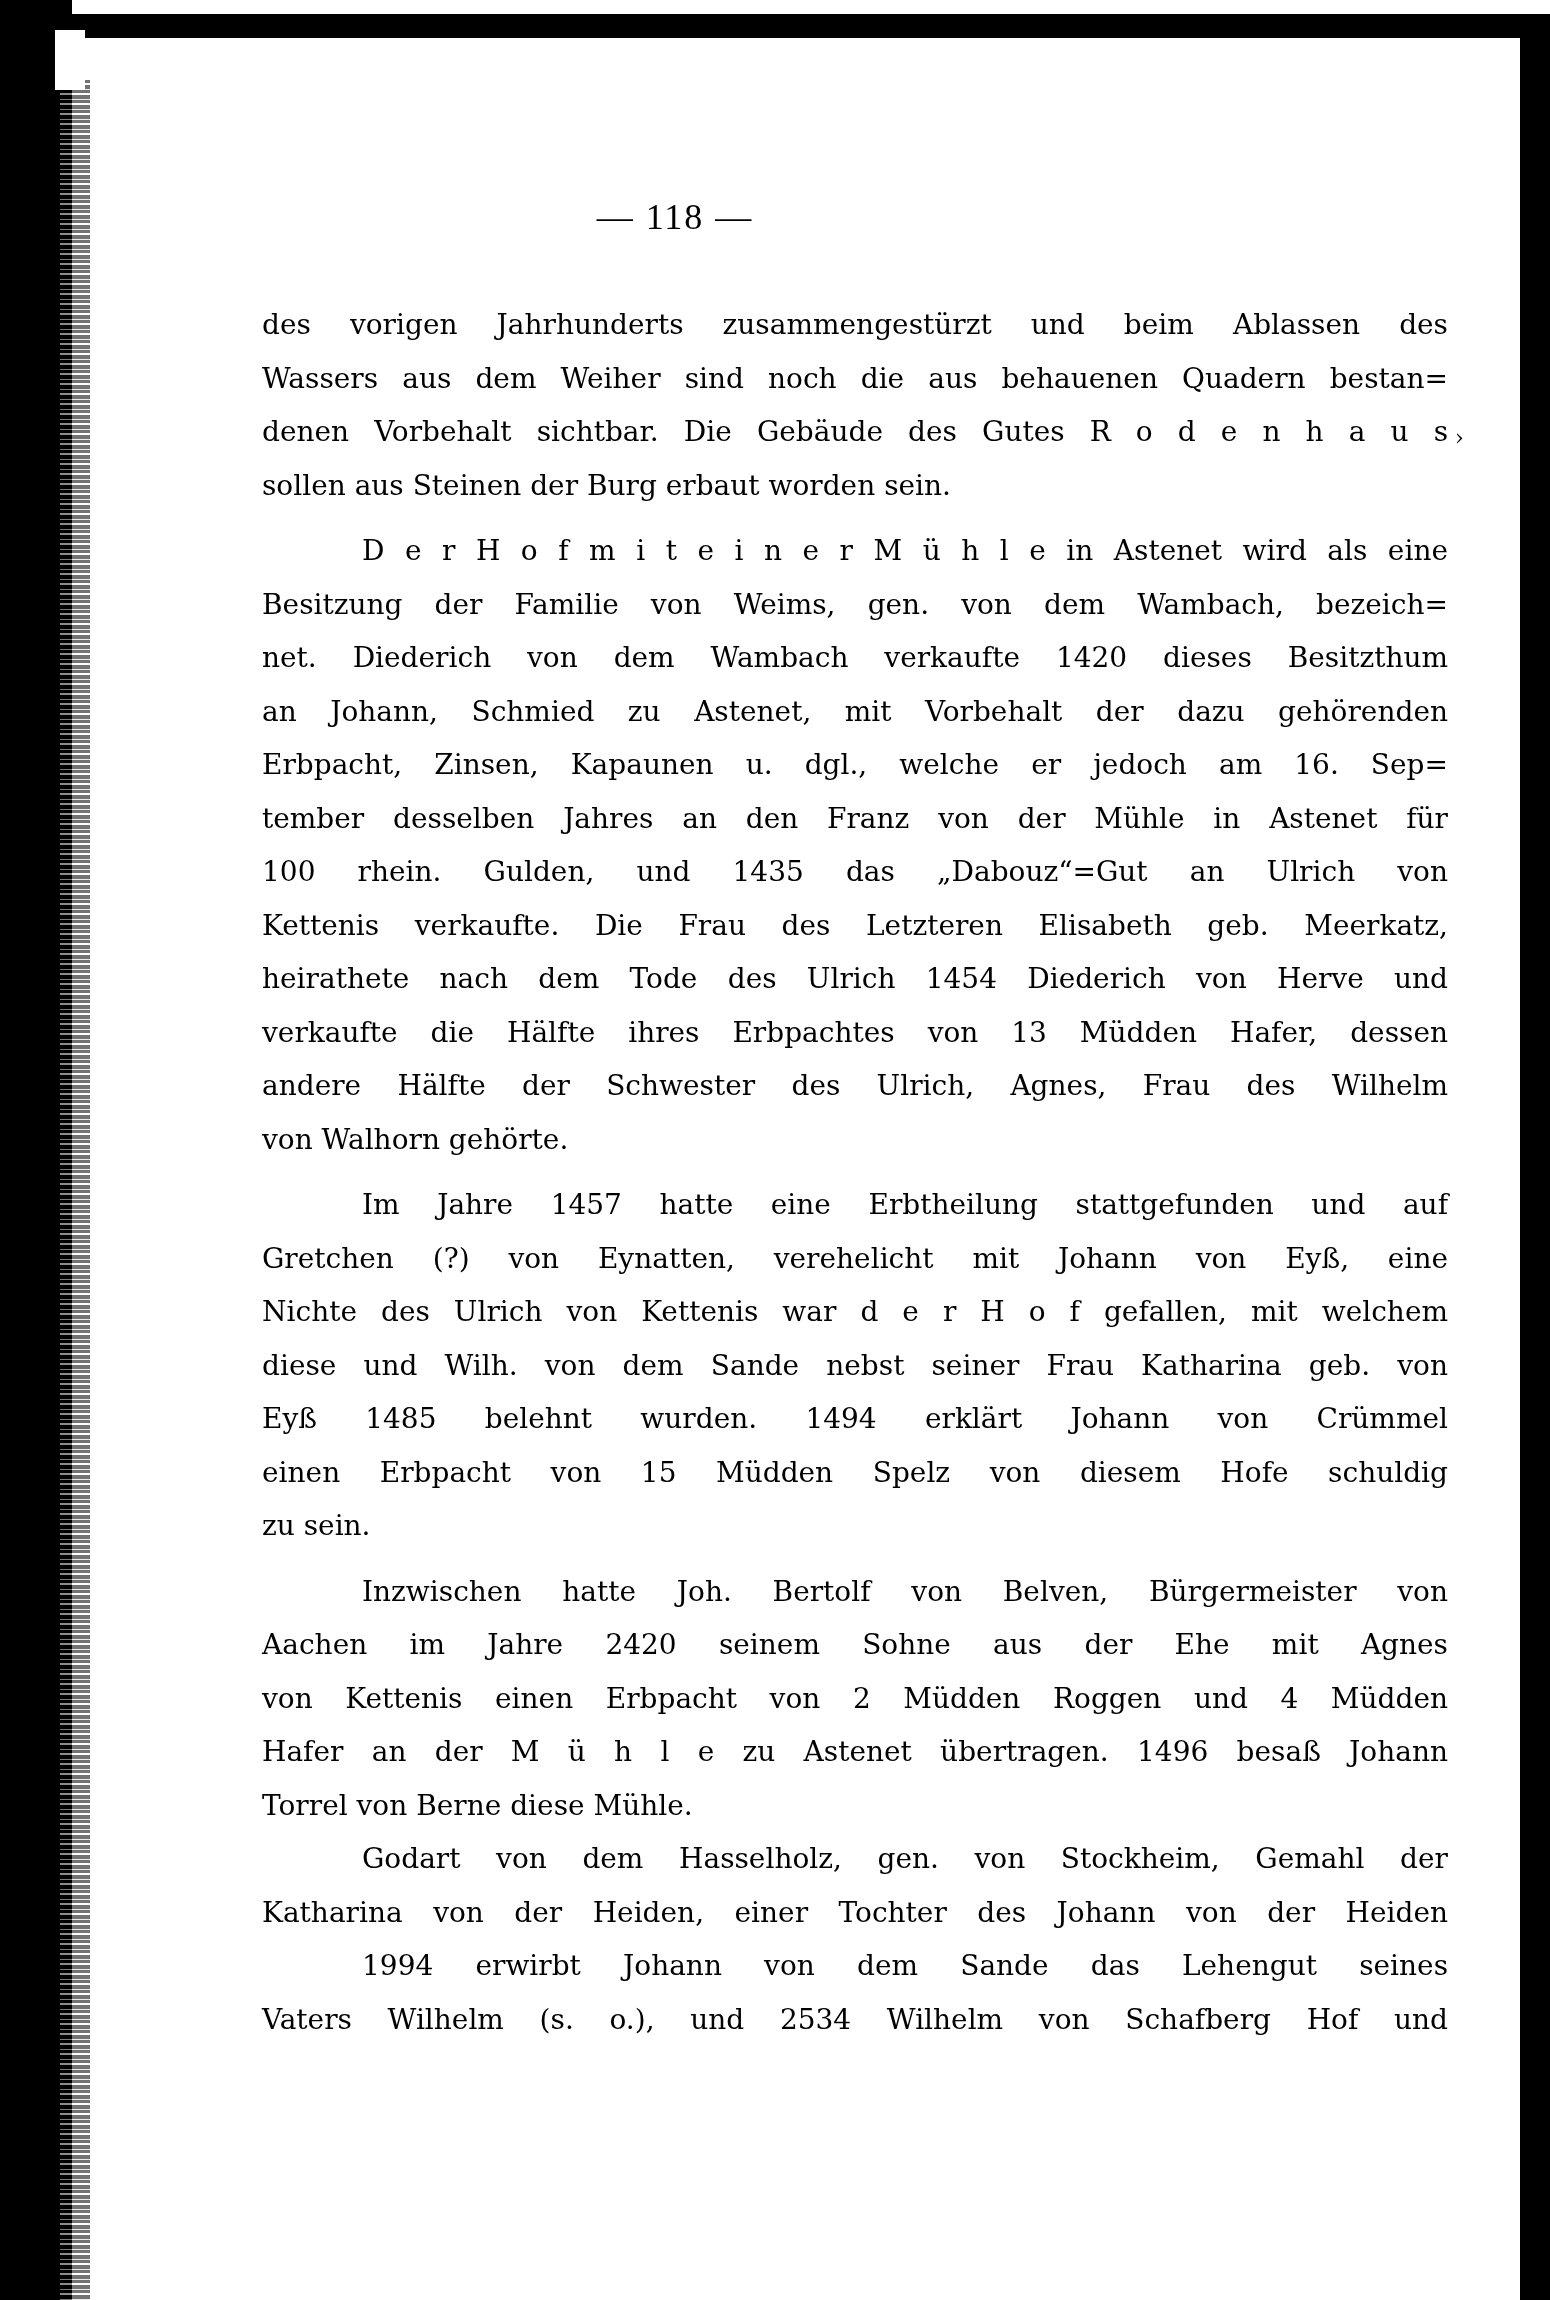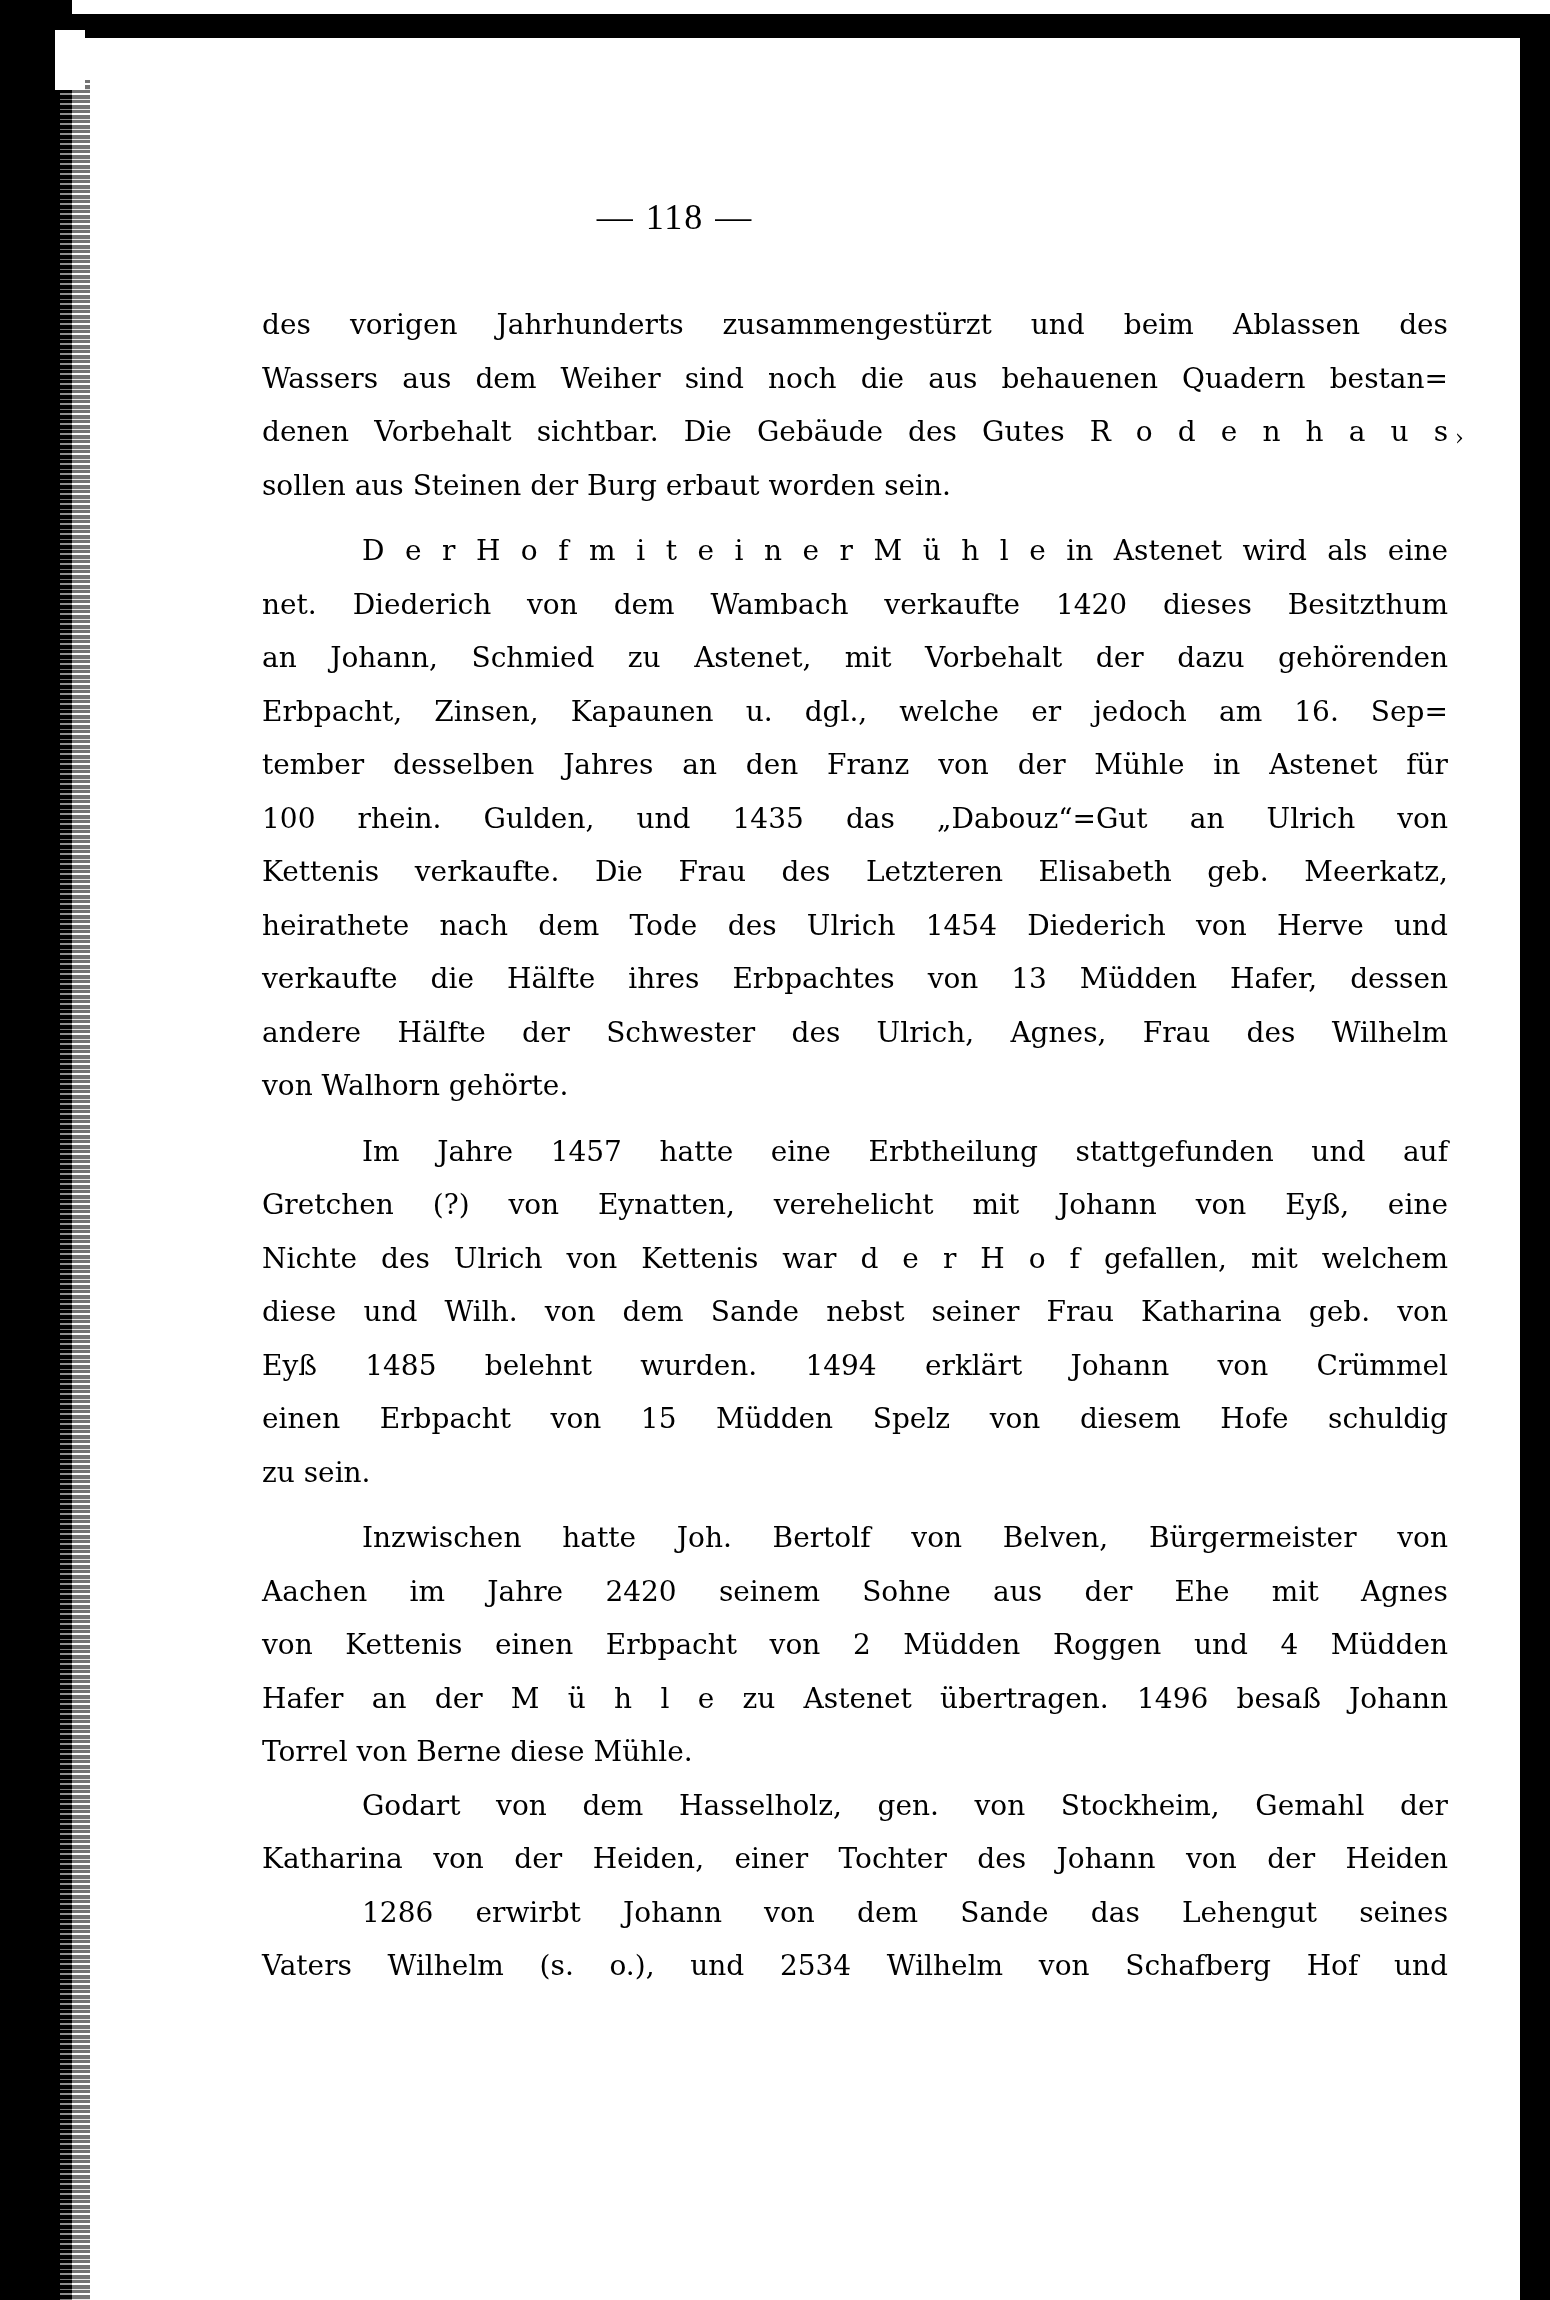--- a/index.html
+++ b/index.html
@@ -39,20 +39,21 @@
   <div>
     <div class="line">des vorigen Jahrhunderts zusammengestürzt und beim Ablassen des</div>
     <div class="line">Wassers aus dem Weiher sind noch die aus behauenen Quadern bestan=</div>
     <div class="line">denen Vorbehalt sichtbar. Die Gebäude des Gutes R o d e n h a u s</div>
     <div class="line last">sollen aus Steinen der Burg erbaut worden sein.</div>
   </div>
   <div class="gap"></div>
 
   <div>
     <div class="line indent">D e r  H o f  m i t  e i n e r  M ü h l e in Astenet wird als eine</div>
+    <div class="line">Besitzung der Familie von Weims, gen. von dem Wambach, bezeich=</div>
     <div class="line">net. Diederich von dem Wambach verkaufte 1420 dieses Besitzthum</div>
     <div class="line">an Johann, Schmied zu Astenet, mit Vorbehalt der dazu gehörenden</div>
     <div class="line">Erbpacht, Zinsen, Kapaunen u. dgl., welche er jedoch am 16. Sep=</div>
     <div class="line">tember desselben Jahres an den Franz von der Mühle in Astenet für</div>
     <div class="line">100 rhein. Gulden, und 1435 das „Dabouz“=Gut an Ulrich von</div>
     <div class="line">Kettenis verkaufte. Die Frau des Letzteren Elisabeth geb. Meerkatz,</div>
     <div class="line">heirathete nach dem Tode des Ulrich 1454 Diederich von Herve und</div>
     <div class="line">verkaufte die Hälfte ihres Erbpachtes von 13 Müdden Hafer, dessen</div>
     <div class="line">andere Hälfte der Schwester des Ulrich, Agnes, Frau des Wilhelm</div>
     <div class="line last">von Walhorn gehörte.</div>
@@ -77,16 +78,16 @@
     <div class="line">Hafer an der M ü h l e zu Astenet übertragen. 1496 besaß Johann</div>
     <div class="line last">Torrel von Berne diese Mühle.</div>
   </div>
 
   <div>
     <div class="line indent">Godart von dem Hasselholz, gen. von Stockheim, Gemahl der</div>
     <div class="line">Katharina von der Heiden, einer Tochter des Johann von der Heiden</div>
   </div>
 
   <div>
-    <div class="line indent">1286 erwirbt Johann von dem Sande das Lehengut seines</div>
+    <div class="line indent">1994 erwirbt Johann von dem Sande das Lehengut seines</div>
     <div class="line">Vaters Wilhelm (s. o.), und 2534 Wilhelm von Schafberg Hof und</div>
   </div>
 </div>
 
 </body></html>

